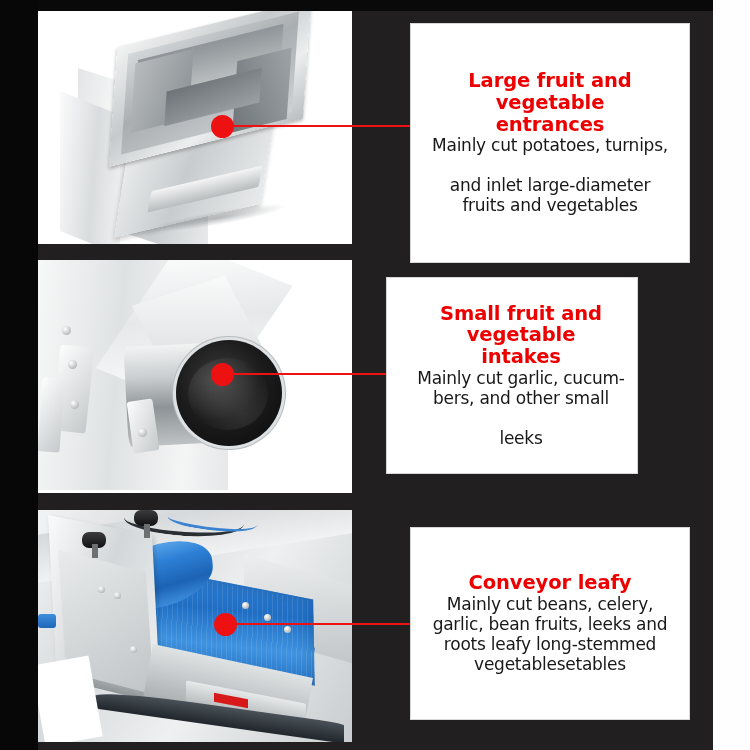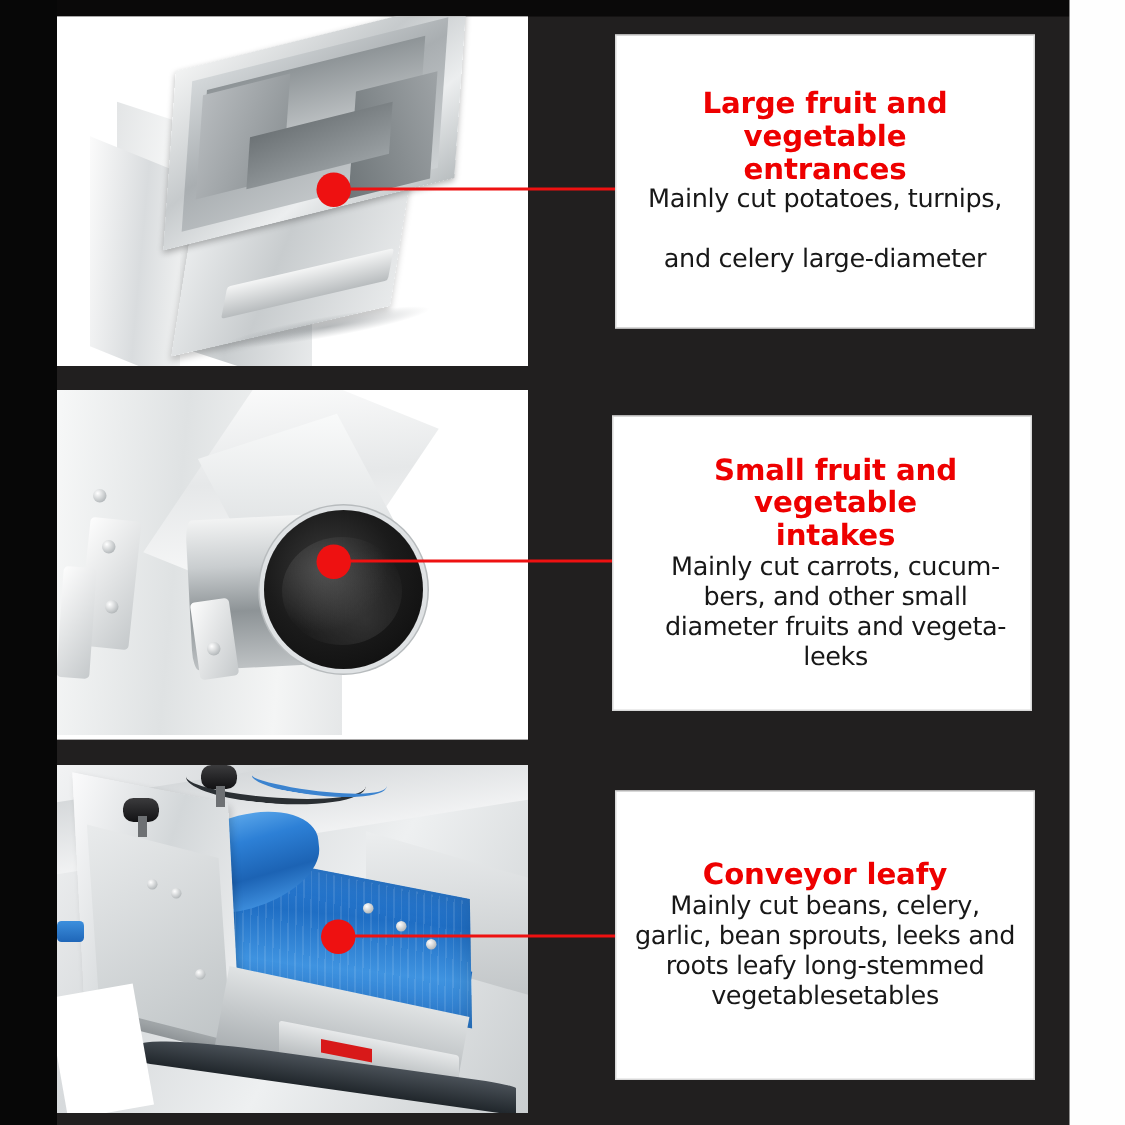--- a/index.html
+++ b/index.html
@@ -431,29 +431,30 @@
       <div class="hp-wall-left"></div>
       <div class="hp-wall-right"></div>
       <div class="hp-floor"></div>
       <div class="hp-shadow"></div>
     </div>
   </div>
 
   <div class="connector-line" style="left:222px; top:125px; width:192px;"></div>
   <div class="connector-dot" style="left:211px; top:115px;"></div>
 
-  <div class="text-panel" style="left:410px; top:23px; width:280px; height:196px;align-items:center;">
+  <div class="text-panel" style="left:410px; top:23px; width:280px; height:240px;align-items:center;">
     <div class="panel-title">
       <span>Large fruit and vegetable</span><br>
       <span>entrances</span>
     </div>
     <div class="panel-body">
       <span>Mainly cut potatoes, turnips,</span><br>
       <br>
-      <span>and celery large-diameter</span><br>
+      <span>and inlet large-diameter</span><br>
+      <span>fruits and vegetables</span>
     </div>
   </div>
 
   <div class="photo-panel" style="left:38px; top:260px; width:314px; height:233px;">
     <div class="photo-inner tube-stage">
       <div class="tb-machine"></div>
       <div class="tb-slope"></div>
       <div class="tb-slope2"></div>
       <div class="tb-cyl"></div>
       <div class="tb-mouth"></div>
@@ -464,29 +465,29 @@
       <div class="tb-bolt" style="left:30px; top:100px;"></div>
       <div class="tb-bolt" style="left:32px; top:140px;"></div>
       <div class="tb-bolt" style="left:100px; top:168px;"></div>
       <div class="tb-bolt" style="left:24px;  top:66px;"></div>
     </div>
   </div>
 
   <div class="connector-line" style="left:222px; top:373px; width:192px;"></div>
   <div class="connector-dot" style="left:211px; top:363px;"></div>
 
-  <div class="text-panel" style="left:408px; top:277px; width:280px; height:197px;padding-left:28px;">
+  <div class="text-panel" style="left:386px; top:277px; width:252px; height:197px;padding-left:28px;">
     <div class="panel-title">
       <span>Small fruit and vegetable</span><br>
       <span>intakes</span>
     </div>
     <div class="panel-body">
-      <span>Mainly cut carrots, cucum-</span><br>
+      <span>Mainly cut garlic, cucum-</span><br>
       <span>bers, and other small</span><br>
-      <span>diameter fruits and vegeta-</span><br>
+      <br>
       <span>leeks</span>
     </div>
   </div>
 
   <div class="photo-panel" style="left:38px; top:510px; width:314px; height:232px;">
     <div class="photo-inner conv-stage">
       <div class="cv-base"></div>
       <div class="cv-frame-top"></div>
       <div class="cv-rail-r"></div>
       <div class="cv-trough"></div>
@@ -520,19 +521,19 @@
 
   <div class="connector-line" style="left:225px; top:623px; width:189px;"></div>
   <div class="connector-dot" style="left:214px; top:613px;"></div>
 
   <div class="text-panel" style="left:410px; top:527px; width:280px; height:193px;">
     <div class="panel-title">
       <span>Conveyor leafy</span>
     </div>
     <div class="panel-body">
       <span>Mainly cut beans, celery,</span><br>
-      <span>garlic, bean sprouts, leeks and</span><br>
+      <span>garlic, bean fruits, leeks and</span><br>
       <span>roots leafy long-stemmed</span><br>
       <span>vegetablesetables</span>
     </div>
   </div>
 
 </div>
 
 </body></html>

